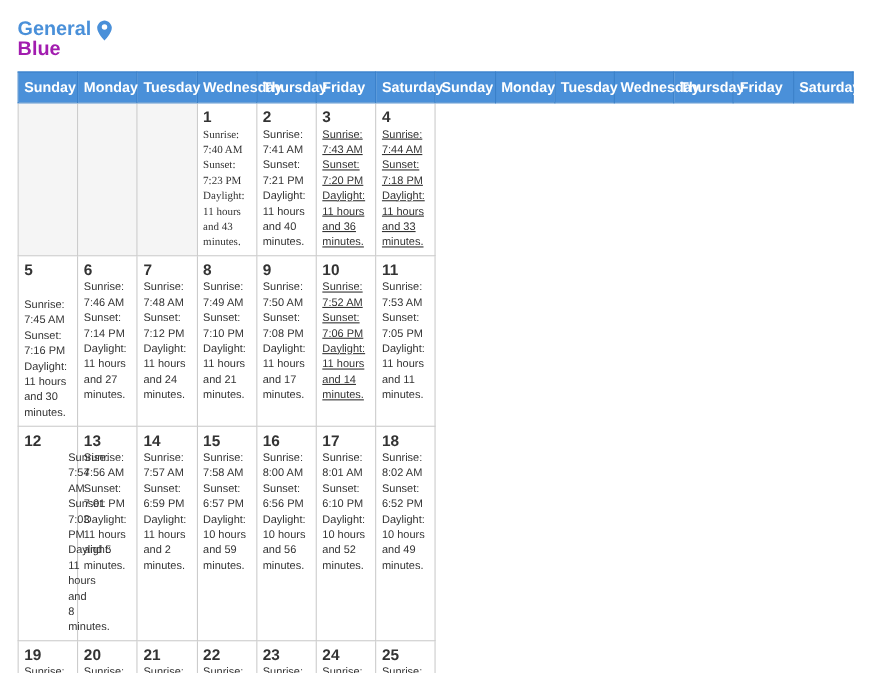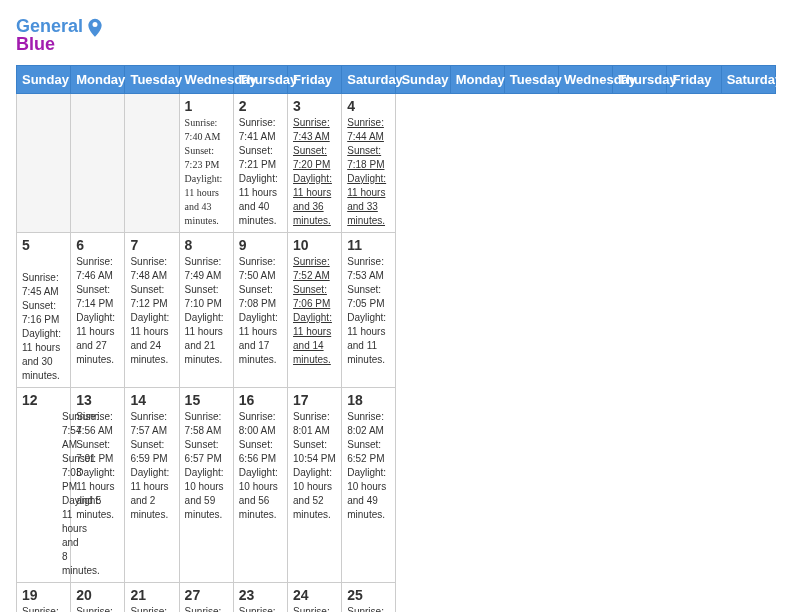--- a/index.html
+++ b/index.html
@@ -239,21 +239,21 @@
         <td>
           <div class="day-number">16</div>
           <div class="day-info" style="white-space: pre-line;">Sunrise: 8:00 AM
 Sunset: 6:56 PM
 Daylight: 10 hours
 and 56 minutes.</div>
         </td>
         <td>
           <div class="day-number">17</div>
           <div class="day-info" style="white-space: pre-line;">Sunrise: 8:01 AM
-Sunset: 10:54 PM
+Sunset: 6:10 PM
 Daylight: 10 hours
 and 52 minutes.</div>
         </td>
         <td>
           <div class="day-number">18</div>
           <div class="day-info" style="white-space: pre-line;">Sunrise: 8:02 AM
 Sunset: 6:52 PM
 Daylight: 10 hours
 and 49 minutes.</div>
         </td>
@@ -274,21 +274,21 @@
 and 43 minutes.</div>
         </td>
         <td>
           <div class="day-number">21</div>
           <div class="day-info" style="white-space: pre-line;">Sunrise: 8:06 AM
 Sunset: 6:47 PM
 Daylight: 10 hours
 and 40 minutes.</div>
         </td>
         <td>
-          <div class="day-number">27</div>
+          <div class="day-number">22</div>
           <div class="day-info" style="white-space: pre-line;">Sunrise: 8:08 AM
 Sunset: 6:45 PM
 Daylight: 10 hours
 and 37 minutes.</div>
         </td>
         <td>
           <div class="day-number">23</div>
           <div class="day-info" style="white-space: pre-line;">Sunrise: 8:09 AM
 Sunset: 6:44 PM
 Daylight: 10 hours

